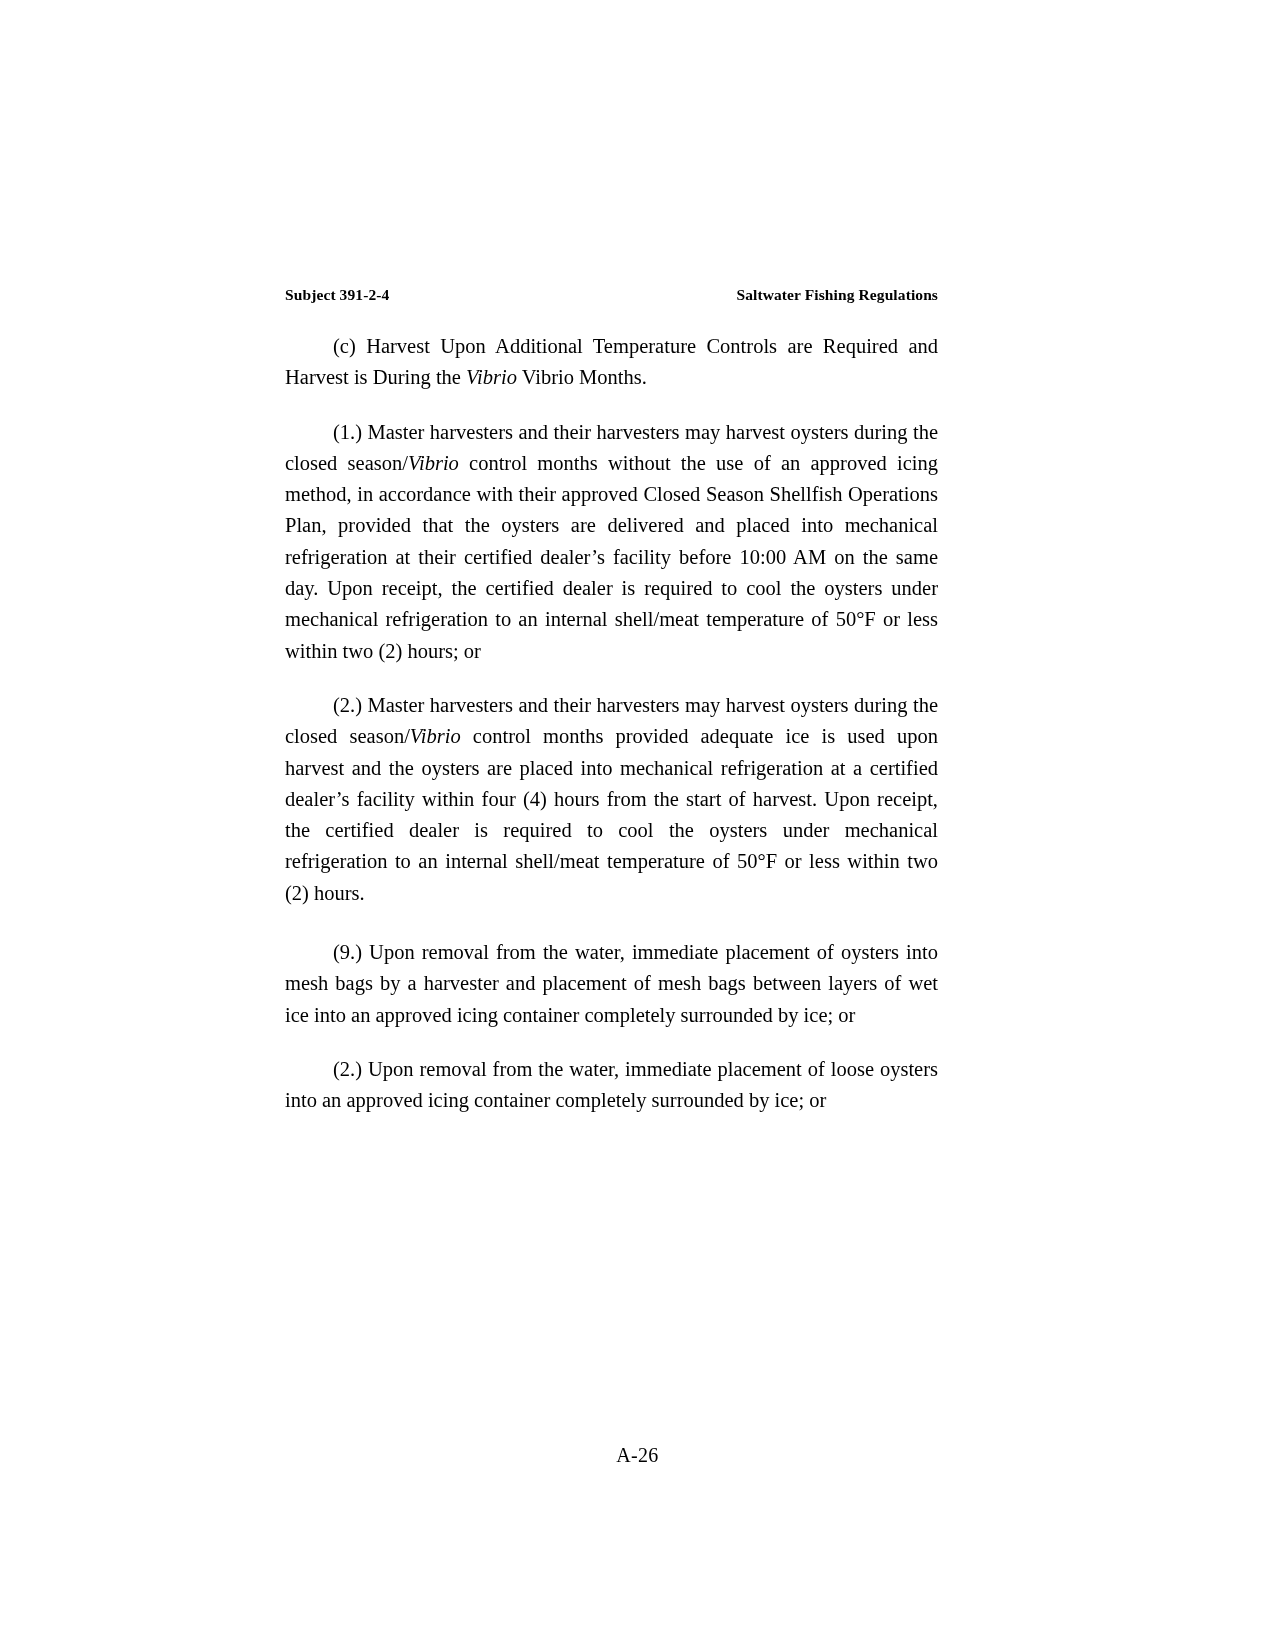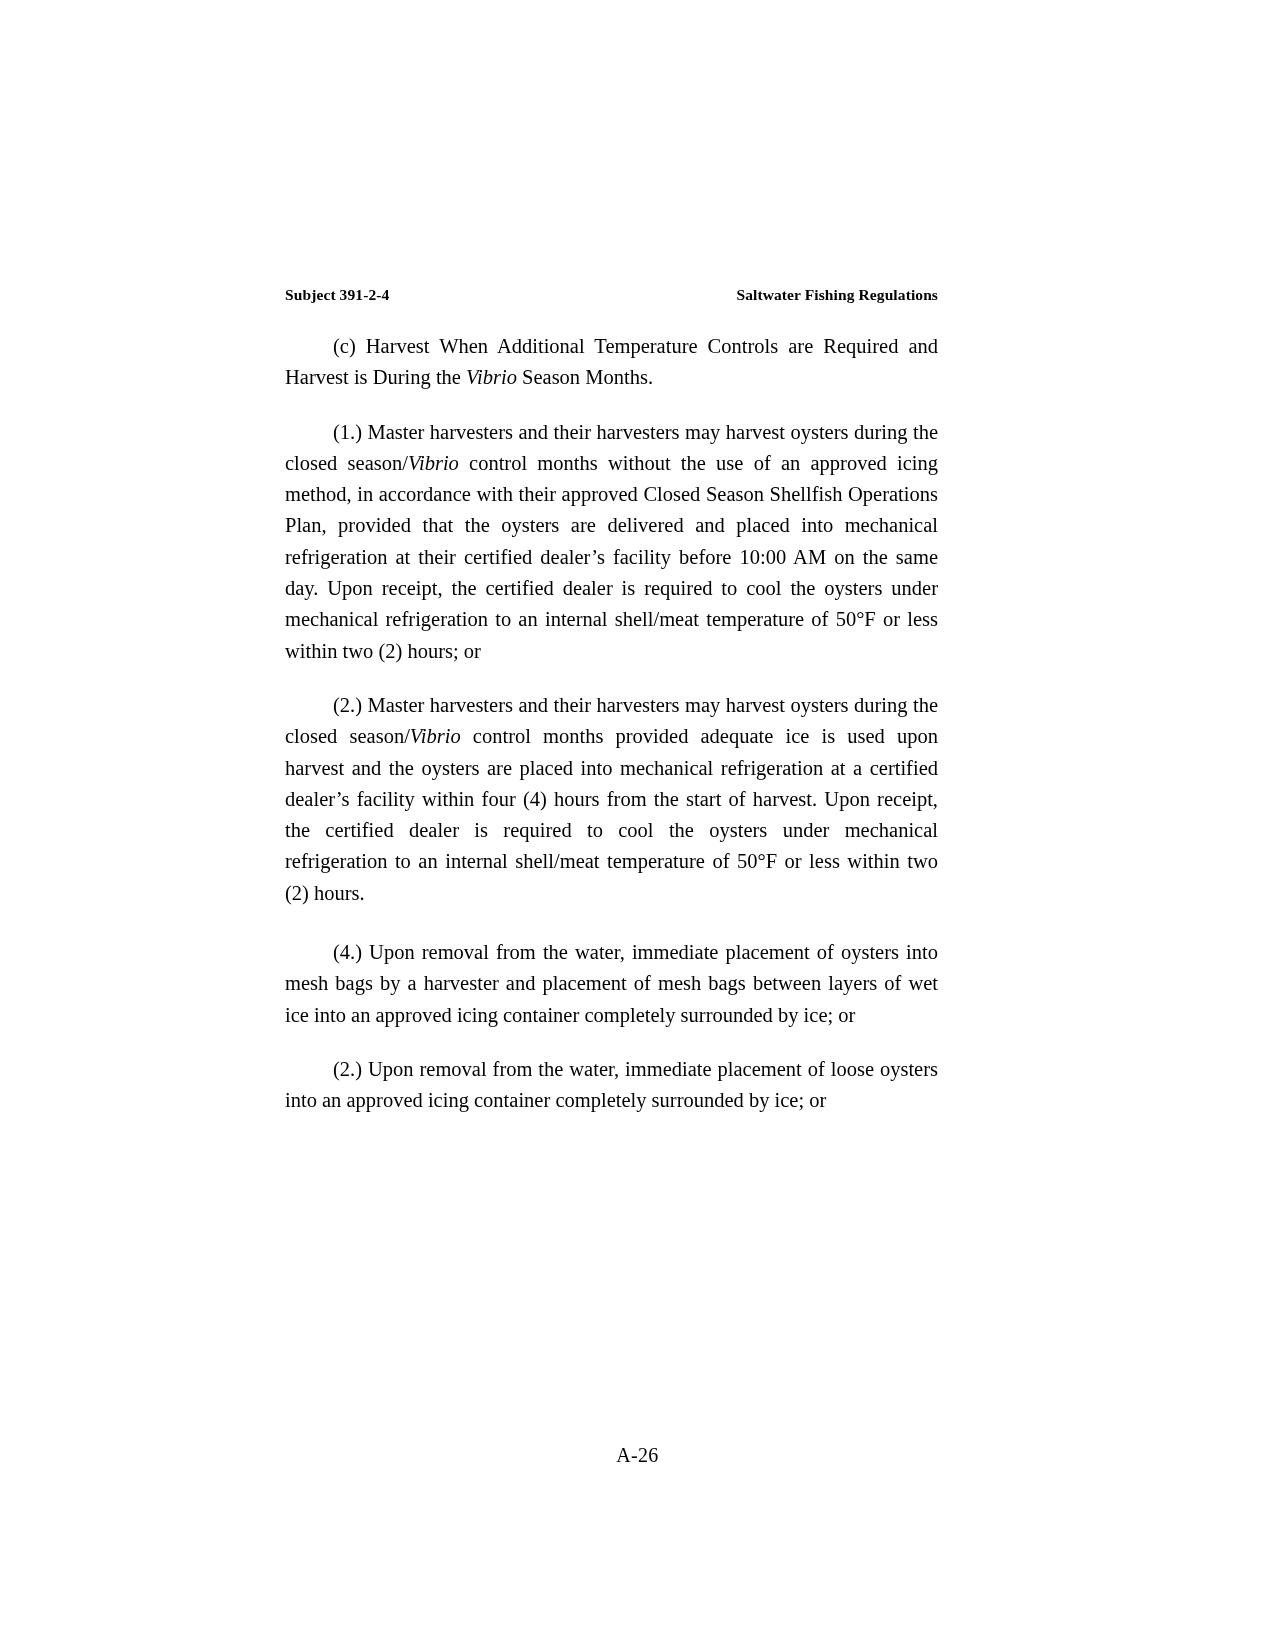--- a/index.html
+++ b/index.html
@@ -91,28 +91,28 @@
 
 <div class="page">
 
   <div class="running-header">
     <span class="hdr-left">Subject 391-2-4</span>
     <span class="hdr-right">Saltwater Fishing Regulations</span>
   </div>
 
   <div class="body-col">
 
-    <p class="para"><span>(c)  Harvest  When  Additional  Temperature  Controls  are Required and Harvest is During the </span><i class="italic-term">Vibrio</i><span> Season Months.</span></p>
+    <p class="para"><span>(c)  Harvest  Upon  Additional  Temperature  Controls  are Required and Harvest is During the </span><i class="italic-term">Vibrio</i><span> Vibrio Months.</span></p>
 
     <p class="para"><span>(1.) Master harvesters and their harvesters may harvest oysters during the closed season/</span><i class="italic-term">Vibrio</i><span> control months without the use of an approved icing method, in accordance with their approved Closed Season Shellfish Operations Plan, provided that the oysters are delivered and placed into mechanical refrigeration at their certified dealer’s facility before 10:00 AM on the same day. Upon receipt, the certified dealer is required to cool the oysters under mechanical refrigeration to an internal shell/meat temperature of 50°F or less within two (2) hours; or</span></p>
 
     <p class="para gap-large"><span>(2.) Master harvesters and their harvesters may harvest oysters during the closed season/</span><i class="italic-term">Vibrio</i><span> control months provided adequate ice is used upon harvest and the oysters are placed into mechanical refrigeration at a certified dealer’s facility within four (4) hours from the start of harvest. Upon receipt, the certified dealer is required to cool the oysters under mechanical refrigeration to an internal shell/meat temperature of 50°F or less within two (2) hours.</span></p>
 
 
-    <p class="para">(4.)  Upon  removal  from  the  water,  immediate  placement  of oysters into mesh bags by a harvester and placement of mesh bags between  layers  of  wet  ice  into  an  approved  icing  container completely surrounded by ice; or</p>
+    <p class="para">(9.)  Upon  removal  from  the  water,  immediate  placement  of oysters into mesh bags by a harvester and placement of mesh bags between  layers  of  wet  ice  into  an  approved  icing  container completely surrounded by ice; or</p>
 
     <p class="para">(2.)  Upon  removal  from  the  water,  immediate  placement  of loose  oysters  into  an  approved  icing  container  completely surrounded by ice; or</p>
 
   </div>
 
   <div class="page-number">A-26</div>
 
 </div>
 
 </body></html>

